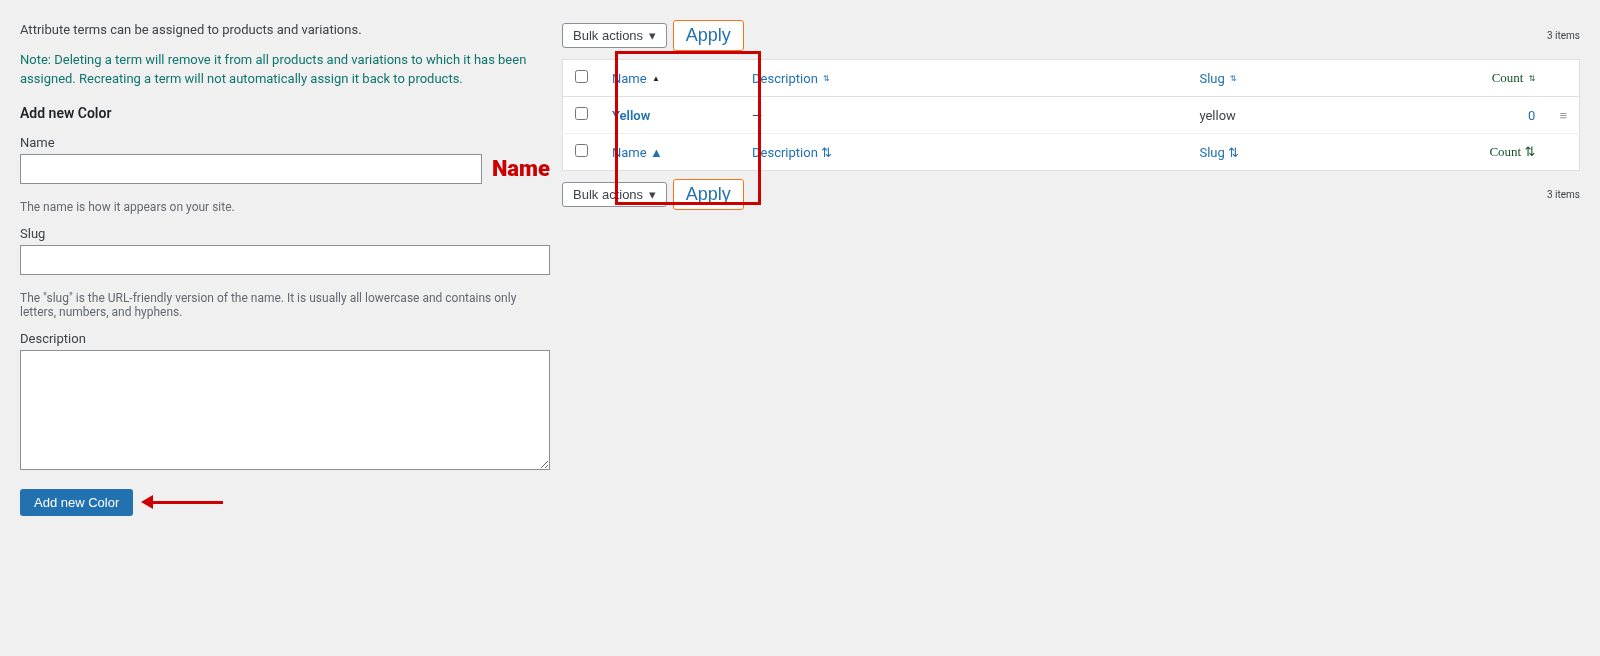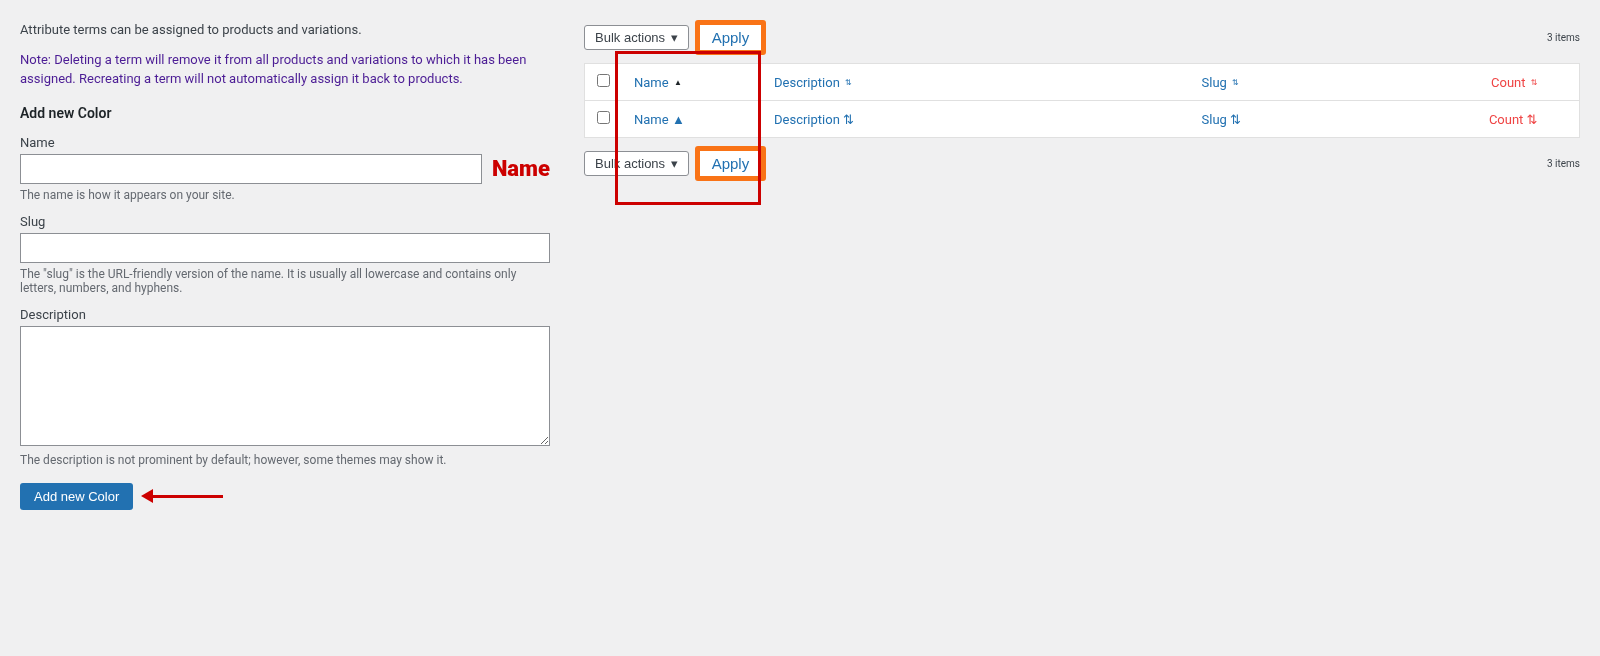--- a/index.html
+++ b/index.html
@@ -5,55 +5,55 @@
     * { box-sizing: border-box; margin: 0; padding: 0; }
     body {
       background: #f0f0f1;
       font-family: -apple-system, BlinkMacSystemFont, "Segoe UI", Roboto, Oxygen, sans-serif;
       font-size: 13px;
       color: #3c434a;
     }
     .page-wrapper {
       display: flex;
       padding: 20px;
-      gap: 34px;
+      gap: 12px;
       min-height: 656px;
     }
     
     .left-panel {
       width: 530px;
       flex-shrink: 0;
     }
     .info-text {
       margin-bottom: 10px;
       line-height: 1.5;
       color: #3c434a;
     }
     .note-text {
       margin-bottom: 16px;
       line-height: 1.5;
-      color: #4c1d95;
+      color: #0f766e;
     }
     .section-title {
       font-size: 14px;
       font-weight: 600;
       margin-bottom: 14px;
       color: #1d2327;
     }
     .form-label {
       display: block;
       margin-bottom: 4px;
       font-weight: 400;
       color: #3c434a;
     }
     .form-row {
       margin-bottom: 12px;
     }
     .field-hint {
-      margin-top: 4px;
+      margin-top: 16px;
       font-size: 12px;
       color: #646970;
     }
     .form-input {
       width: 100%;
       height: 30px;
       padding: 4px 8px;
       border: 1px solid #8c8f94;
       background: #fff;
       font-size: 14px;
@@ -90,24 +90,24 @@
       background: #fff;
       border: 1px solid #8c8f94;
       padding: 4px 10px;
       font-size: 13px;
       cursor: pointer;
       border-radius: 3px;
       color: #3c434a;
     }
     .apply-btn {
       background: #fff;
-      border: 5px solid #f97316;
+      border: 1px solid #f97316;
       color: #2271b1;
       padding: 4px 12px;
-      font-size: 15px;
+      font-size: 18px;
       cursor: pointer;
       border-radius: 3px;
     }
     
     .data-table {
       width: 100%;
       border-collapse: collapse;
       background: #fff;
       border: 1px solid #e0e0e0;
     }
@@ -129,21 +129,22 @@
     .data-table th.col-desc {
       color: #2271b1;
     }
     .data-table th.col-slug {
       width: 180px;
       color: #2271b1;
     }
     .data-table th.col-count {
       width: 180px;
       text-align: right;
-      color: #ef4444;
+      color: #14532d;
+      font-family: Liberation Serif, serif;
     }
     .data-table td {
       padding: 10px 12px;
       border-bottom: 1px solid #f0f0f0;
       vertical-align: middle;
     }
     .data-table td.col-name a {
       color: #2271b1;
       text-decoration: none;
       font-weight: 600;
@@ -228,21 +229,20 @@
 
     <div class="form-row">
       <label class="form-label">Slug</label>
       <input type="text" class="form-input" style="">
       <p class="field-hint">The "slug" is the URL-friendly version of the name. It is usually all lowercase and contains only letters, numbers, and hyphens.</p>
     </div>
 
     <div class="form-row">
       <label class="form-label">Description</label>
       <textarea class="form-input" rows="6" style=""></textarea>
-      <p class="field-hint">The description is not prominent by default; however, some themes may show it.</p>
     </div>
 
     <div style="display:flex; align-items:center; margin-top:16px;">
       <button class="add-btn-text">Add new Color</button>
 
       <div style="display:flex; align-items:center; margin-left:8px;">
         <div style="width:0;height:0;border-top:7px solid transparent;border-bottom:7px solid transparent;border-right:12px solid #cc0000;"></div>
         <div style="width:70px; height:3px; background:#cc0000;"></div>
       </div>
     </div>
@@ -291,20 +291,32 @@
               <span>⇅</span>
             </span>
           </th>
           <th style="width:30px;"></th>
         </tr>
       </thead>
       <tbody>
 
 
 
+        <tr class="row-yellow">
+          <td class="checkbox-cell">
+            <input type="checkbox" style="">
+          </td>
+          <td class="col-name">
+            <a href="#">Yellow</a>
+          </td>
+          <td>—</td>
+          <td>yellow</td>
+          <td class="col-count" style="color:#2271b1;">0</td>
+          <td class="col-actions">≡</td>
+        </tr>
 
         <tr>
           <th class="col-check checkbox-cell">
             <input type="checkbox" style="">
           </th>
           <th class="col-name">
             <span>Name</span>
             <span>▲</span>
           </th>
           <th class="col-desc">

